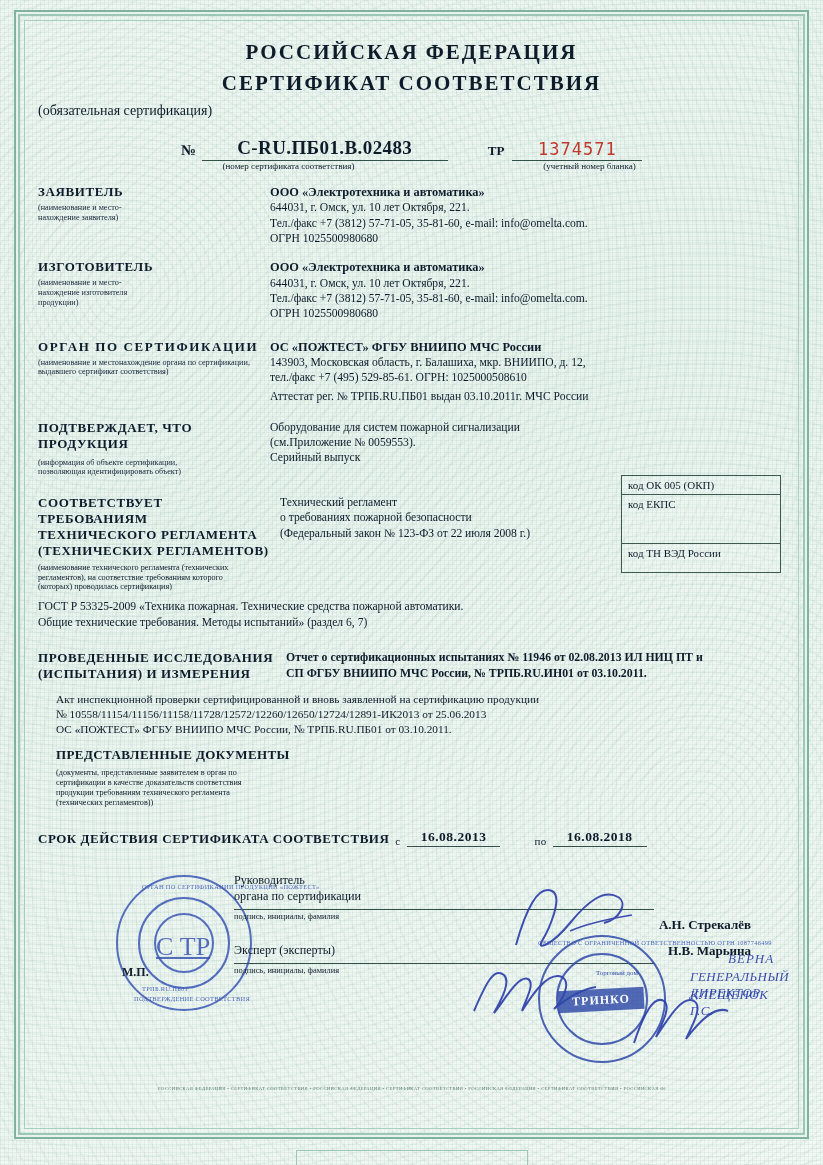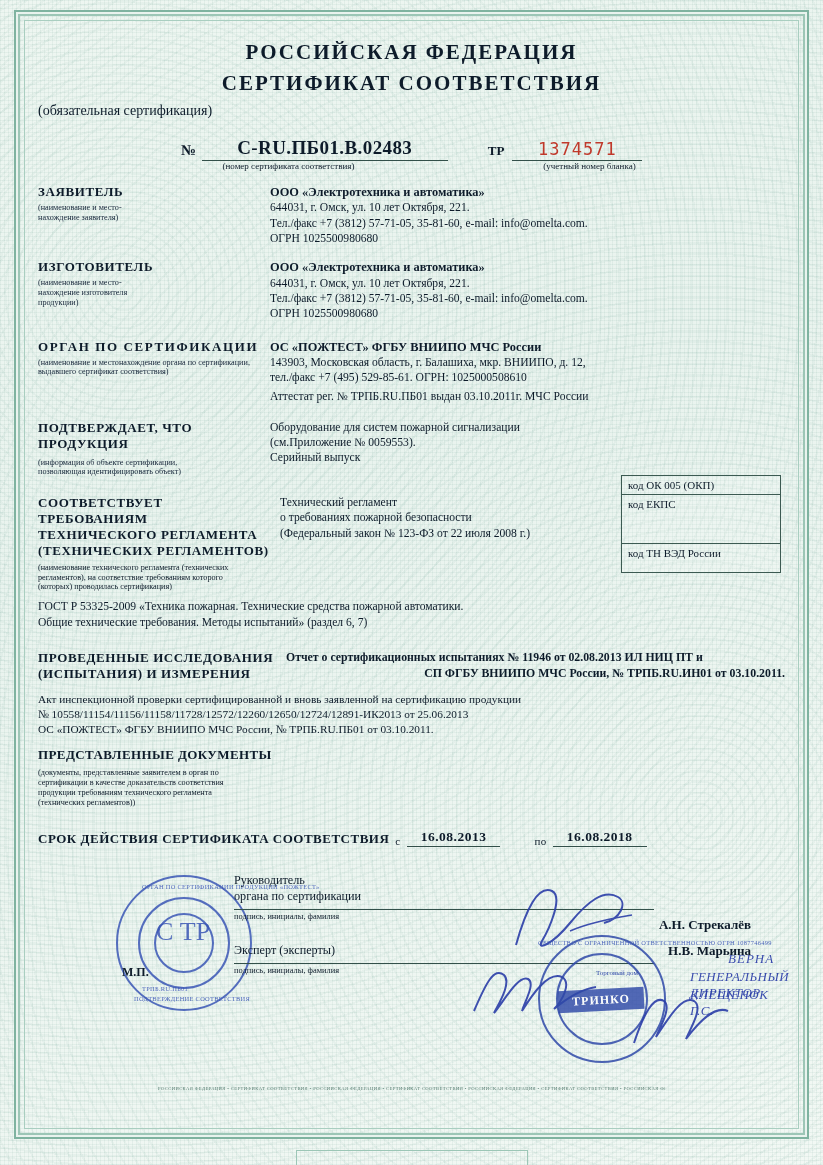--- a/index.html
+++ b/index.html
@@ -193,25 +193,26 @@
   .stamp-txt {
     position: absolute;
     color: #3a56b5;
     font-size: 6.4px;
     letter-spacing: 0.3px;
     white-space: nowrap;
     opacity: 0.9;
   }
   .stamp-cr {
     position: absolute;
-    left: 118px; top: 44px;
+    left: 118px; top: 59px;
     color: #3a56b5;
     font-size: 26px;
     font-family: "Liberation Serif", serif;
     opacity: 0.85;
+    text-decoration: underline;
   }
   .stamp2 { left: 500px; top: 62px; width: 124px; height: 124px; border-color:#2f49a8;}
   .stamp2-in { left: 518px; top: 80px; width: 88px; height: 88px; border-color:#2f49a8; }
   .stamp2-band {
     position: absolute;
     left: 520px; top: 116px;
     width: 86px; height: 22px;
     background: #2f49a8;
     opacity: 0.82;
     color: #fff;
@@ -375,25 +376,25 @@
       </div>
     </div>
 
     <div class="row" style="margin-top:20px;">
       <div class="lbl" style="width:248px; flex:0 0 248px;">
         <div class="big">ПРОВЕДЕННЫЕ ИССЛЕДОВАНИЯ</div>
         <div class="big">(ИСПЫТАНИЯ) И ИЗМЕРЕНИЯ</div>
       </div>
       <div class="val">
         <div class="b" style="font-size:11.8px;">Отчет о сертификационных испытаниях № 11946 от 02.08.2013 ИЛ НИЦ ПТ и</div>
-        <div class="b" style="font-size:11.8px;text-align:right;">СП ФГБУ ВНИИПО МЧС России, № ТРПБ.RU.ИН01 от 03.10.2011.</div>
-      </div>
-    </div>
-
-    <div style="margin-top:10px;">
+        <div class="b" style="font-size:11.8px;">СП ФГБУ ВНИИПО МЧС России, № ТРПБ.RU.ИН01 от 03.10.2011.</div>
+      </div>
+    </div>
+
+    <div style="margin-top:10px;margin-left:18px;">
       <div class="docline">Акт инспекционной проверки сертифицированной и вновь заявленной на сертификацию продукции</div>
       <div class="docline">№ 10558/11154/11156/11158/11728/12572/12260/12650/12724/12891-ИК2013 от 25.06.2013</div>
       <div class="docline">ОС «ПОЖТЕСТ» ФГБУ ВНИИПО МЧС России, № ТРПБ.RU.ПБ01 от 03.10.2011.</div>
       <div class="sec-title">ПРЕДСТАВЛЕННЫЕ ДОКУМЕНТЫ</div>
       <div class="note-small" style="white-space: pre-line; margin-top:5px;">(документы, представленные заявителем в орган по
 сертификации в качестве доказательств соответствия
 продукции  требованиям  технического  регламента
 (технических регламентов))</div>
     </div>
 

